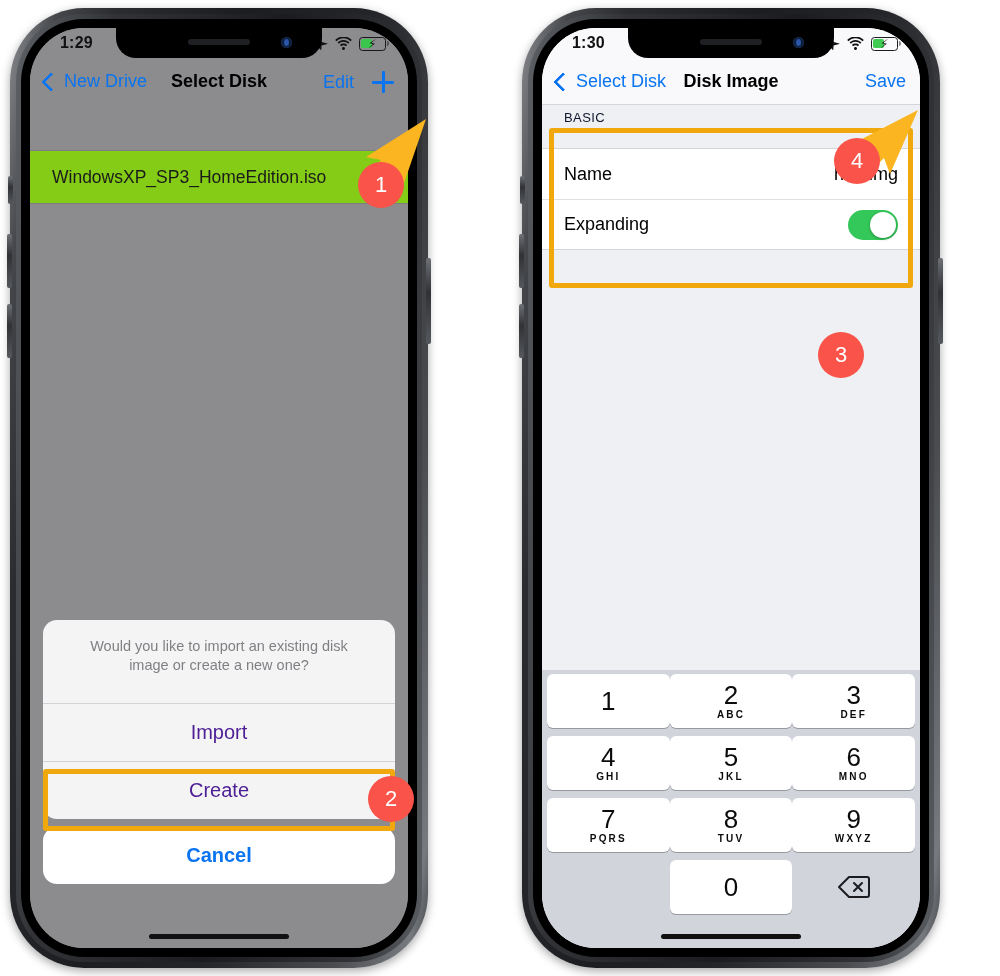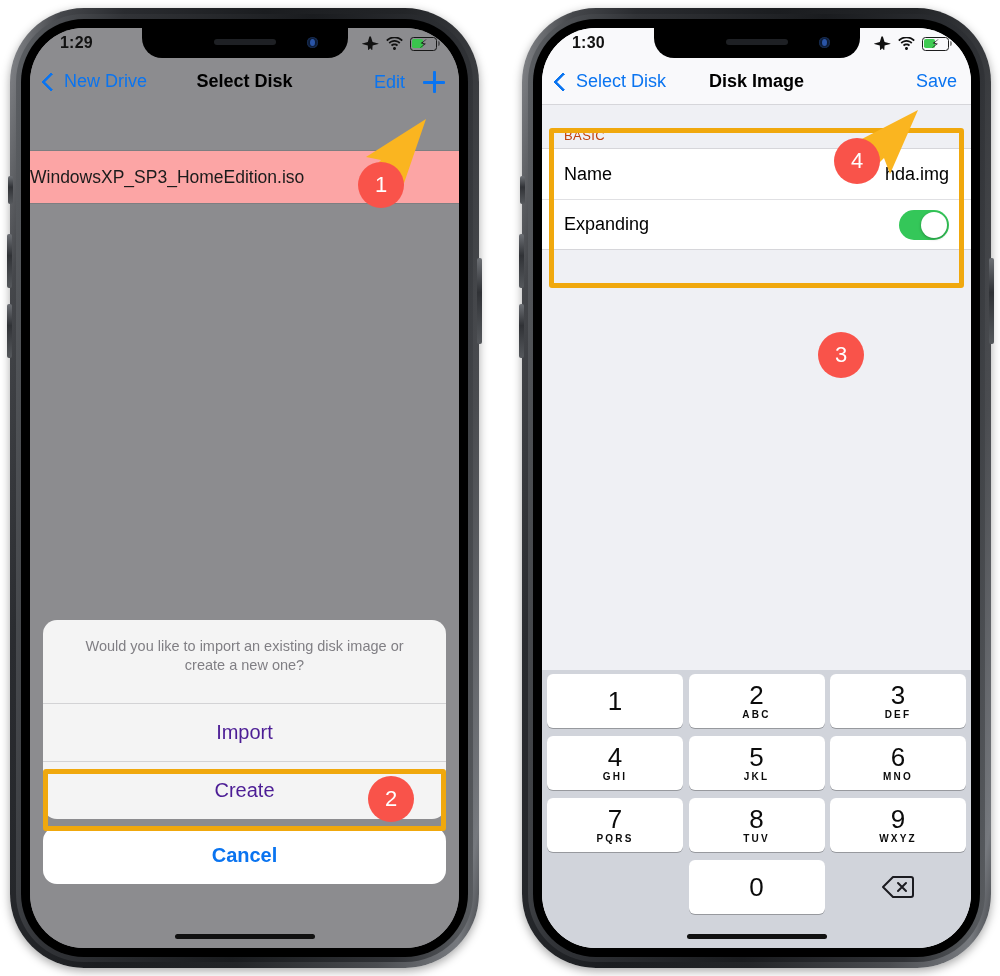--- a/index.html
+++ b/index.html
@@ -1,21 +1,21 @@
 <!DOCTYPE html>
 <html><head>
 <meta charset="utf-8">
 <style>
   html,body{margin:0;padding:0;background:#ffffff;}
   body{width:1000px;height:976px;position:relative;overflow:hidden;
        font-family:"Liberation Sans","DejaVu Sans",sans-serif;
        -webkit-font-smoothing:antialiased;}
 
   
-  .phone{position:absolute;top:8px;width:469px;height:960px;}
+  .phone{position:absolute;top:8px;width:418px;height:960px;}
   .phone.left{left:10px;}
   .phone.right{left:522px;}
 
   .frame-outer{position:absolute;inset:0;border-radius:74px;
       background:linear-gradient(100deg,#8e9094 0%,#45474b 8%,#2a2c30 18%,#1b1d20 40%,
                  #232528 62%,#4a4c50 84%,#76797e 96%,#3c3e42 100%);
       box-shadow:0 3px 10px rgba(0,0,0,.35);}
   .frame-mid{position:absolute;left:6px;top:6px;right:6px;bottom:6px;border-radius:68px;
       background:linear-gradient(95deg,#5d6064,#313337 20%,#1a1c1f 55%,#303236 85%,#5b5e62);}
   .frame-in{position:absolute;left:11px;top:11px;right:11px;bottom:11px;border-radius:63px;
@@ -68,40 +68,40 @@
   .plus:before,.plus:after{content:"";position:absolute;background:#0a74f0;border-radius:1px;}
   .plus:before{left:0;top:9.5px;width:22px;height:3px;}
   .plus:after{top:0;left:9.5px;height:22px;width:3px;}
 
   
   .left .screen{background:#8c8c8f;}
   .dim-nav{background:#8c8c8f;}
   .l-statusbar{color:#111;}
   .l-list{position:absolute;top:76px;left:0;right:0;}
   .l-sec-gap{height:46px;background:#8c8c8f;border-bottom:1px solid #7e7e81;}
-  .l-row{height:53px;background:#fca5a5;border-bottom:1px solid #7e7e81;display:flex;align-items:center;
-      font-size:17.5px;color:#1b1b1b;box-sizing:border-box;}
+  .l-row{height:53px;background:#84cc16;border-bottom:1px solid #7e7e81;display:flex;align-items:center;
+      padding-left:22px;font-size:17.5px;color:#1b1b1b;box-sizing:border-box;}
   .l-rest{position:absolute;top:176px;bottom:0;left:0;right:0;background:#8c8c8f;}
 
   
   .sheet{position:absolute;left:13px;right:13px;bottom:64px;z-index:20;}
   .sheet-group{background:#f4f4f4;border-radius:14px;overflow:hidden;}
   .sheet-msg{padding:17px 26px 28px;text-align:center;font-size:14.5px;line-height:19px;color:#807f84;
       border-bottom:1px solid #d3d3d5;}
   .sheet-btn{height:57px;display:flex;align-items:center;justify-content:center;
       font-size:20px;color:#4c1d95;position:relative;}
   .sheet-btn+.sheet-btn{border-top:1px solid #d3d3d5;}
   .sheet-cancel{margin-top:8px;background:#fff;border-radius:14px;height:57px;display:flex;
       align-items:center;justify-content:center;font-size:20px;font-weight:bold;color:#0a74f0;}
 
   
   .right .screen{background:#eff0f4;}
   .r-statusbar{color:#111;}
   .r-navbar{background:#f9f9fb;border-bottom:1px solid #d6d6da;}
-  .sect-head{position:absolute;top:100px;left:22px;font-size:13px;color:#c2410c;letter-spacing:.4px;}
+  .sect-head{position:absolute;top:82px;left:22px;font-size:13px;color:#0f172a;letter-spacing:.4px;}
   .form{position:absolute;top:120px;left:0;right:0;background:#fff;border-top:1px solid #d6d6da;
       border-bottom:1px solid #d6d6da;}
   .f-row{height:50px;display:flex;align-items:center;justify-content:space-between;
       padding:0 22px;font-size:18px;color:#000;box-sizing:border-box;}
   .f-row+.f-row{border-top:1px solid #e0e0e3;}
   .f-val{color:#000;}
   .f-val .unit{margin-left:8px;}
   .toggle{width:50px;height:30px;border-radius:15px;background:#34c759;position:relative;}
   .toggle:after{content:"";position:absolute;right:2px;top:2px;width:26px;height:26px;border-radius:50%;
       background:#fff;box-shadow:0 1px 3px rgba(0,0,0,.3);}

